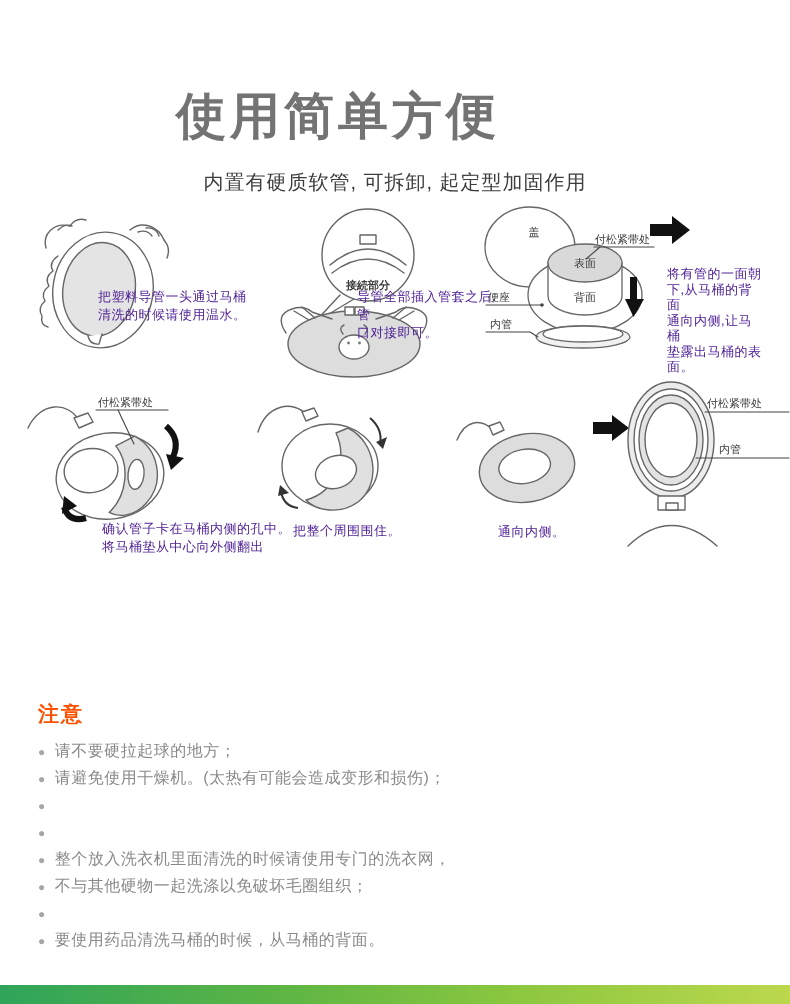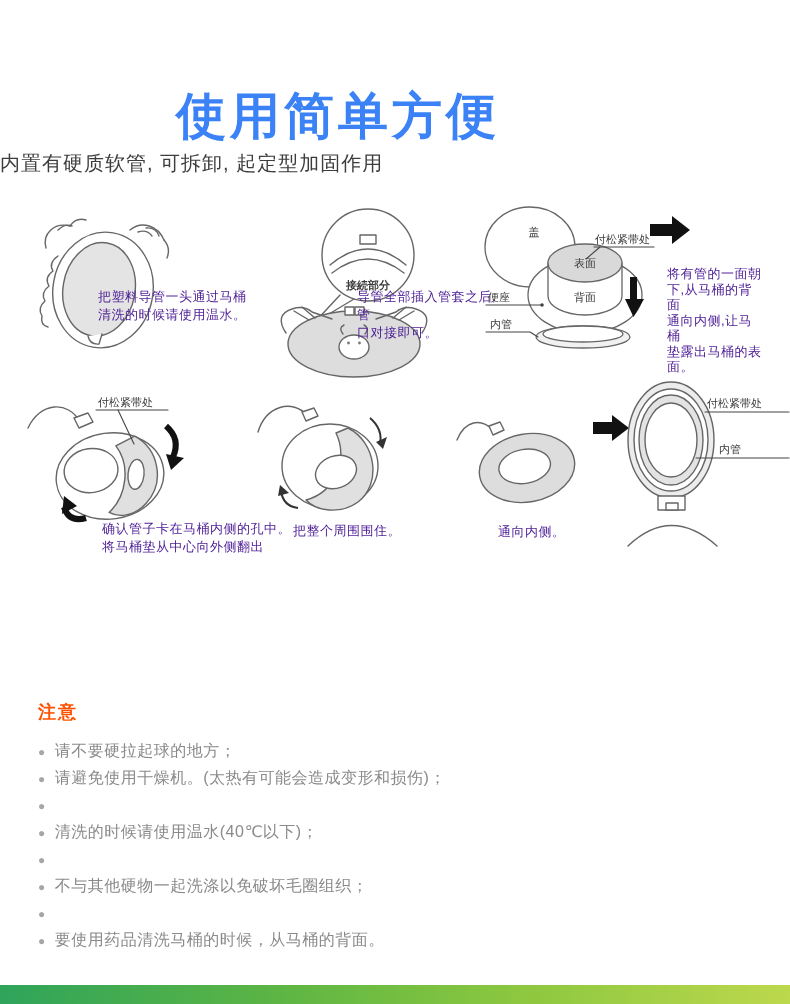--- a/index.html
+++ b/index.html
@@ -5,34 +5,34 @@
   html,body{margin:0;padding:0;}
   body{
     width:790px;height:1004px;background:#ffffff;position:relative;overflow:hidden;
     font-family:"Liberation Sans","DejaVu Sans",sans-serif;color:#333;
   }
   .abs{position:absolute;}
   svg{display:block;overflow:visible;}
   svg text{font-family:"Liberation Sans","DejaVu Sans",sans-serif;fill:#3a3a3a;font-size:11px;}
   .page-title{
     position:absolute;top:50px;left:0;width:676px;text-align:center;
-    font-size:50px;line-height:64px;font-weight:bold;color:#3b82f6;letter-spacing:4px;
+    font-size:50px;line-height:64px;font-weight:bold;color:#737373;letter-spacing:4px;
   }
   .page-subtitle{
-    position:absolute;top:128px;left:0;width:790px;text-align:left;
+    position:absolute;top:147px;left:0;width:790px;text-align:center;
     font-size:20px;line-height:30px;color:#3d3d3d;letter-spacing:1px;
   }
   .cap{
     position:absolute;font-size:13px;line-height:18px;color:#4c1d95;
     white-space:pre-line;letter-spacing:0.5px;
   }
   .cap-tight{line-height:15.5px;}
   .notice-title{
     position:absolute;left:38px;top:700px;margin:0;
-    font-size:18px;font-weight:bold;color:#ff5200;letter-spacing:2px;
+    font-size:21px;font-weight:bold;color:#ff5200;letter-spacing:2px;
   }
   .notice-list{
     position:absolute;left:38px;top:738px;margin:0;padding:0;list-style:none;
   }
   .notice-list li{
     display:flex;align-items:center;height:27px;
     font-size:16px;color:#8a8a8a;letter-spacing:0.5px;
   }
   .dot{color:#a6a6a6;font-size:12px;margin-right:9px;flex:0 0 auto;}
   .bottom-bar{
@@ -203,24 +203,24 @@
   </li>
   <li>
     <span class="dot">●</span>
     <span>请避免使用干燥机。(太热有可能会造成变形和损伤)；</span>
   </li>
   <li>
     <span class="dot">●</span>
   </li>
   <li>
     <span class="dot">●</span>
-    <span>清洗的时候请使用温水(40℃以下)；</span>
-  </li>
-  <li>
-    <span class="dot">●</span>
+  </li>
+  <li>
+    <span class="dot">●</span>
+    <span>整个放入洗衣机里面清洗的时候请使用专门的洗衣网，</span>
   </li>
   <li>
     <span class="dot">●</span>
     <span>不与其他硬物一起洗涤以免破坏毛圈组织；</span>
   </li>
   <li>
     <span class="dot">●</span>
   </li>
   <li>
     <span class="dot">●</span>

